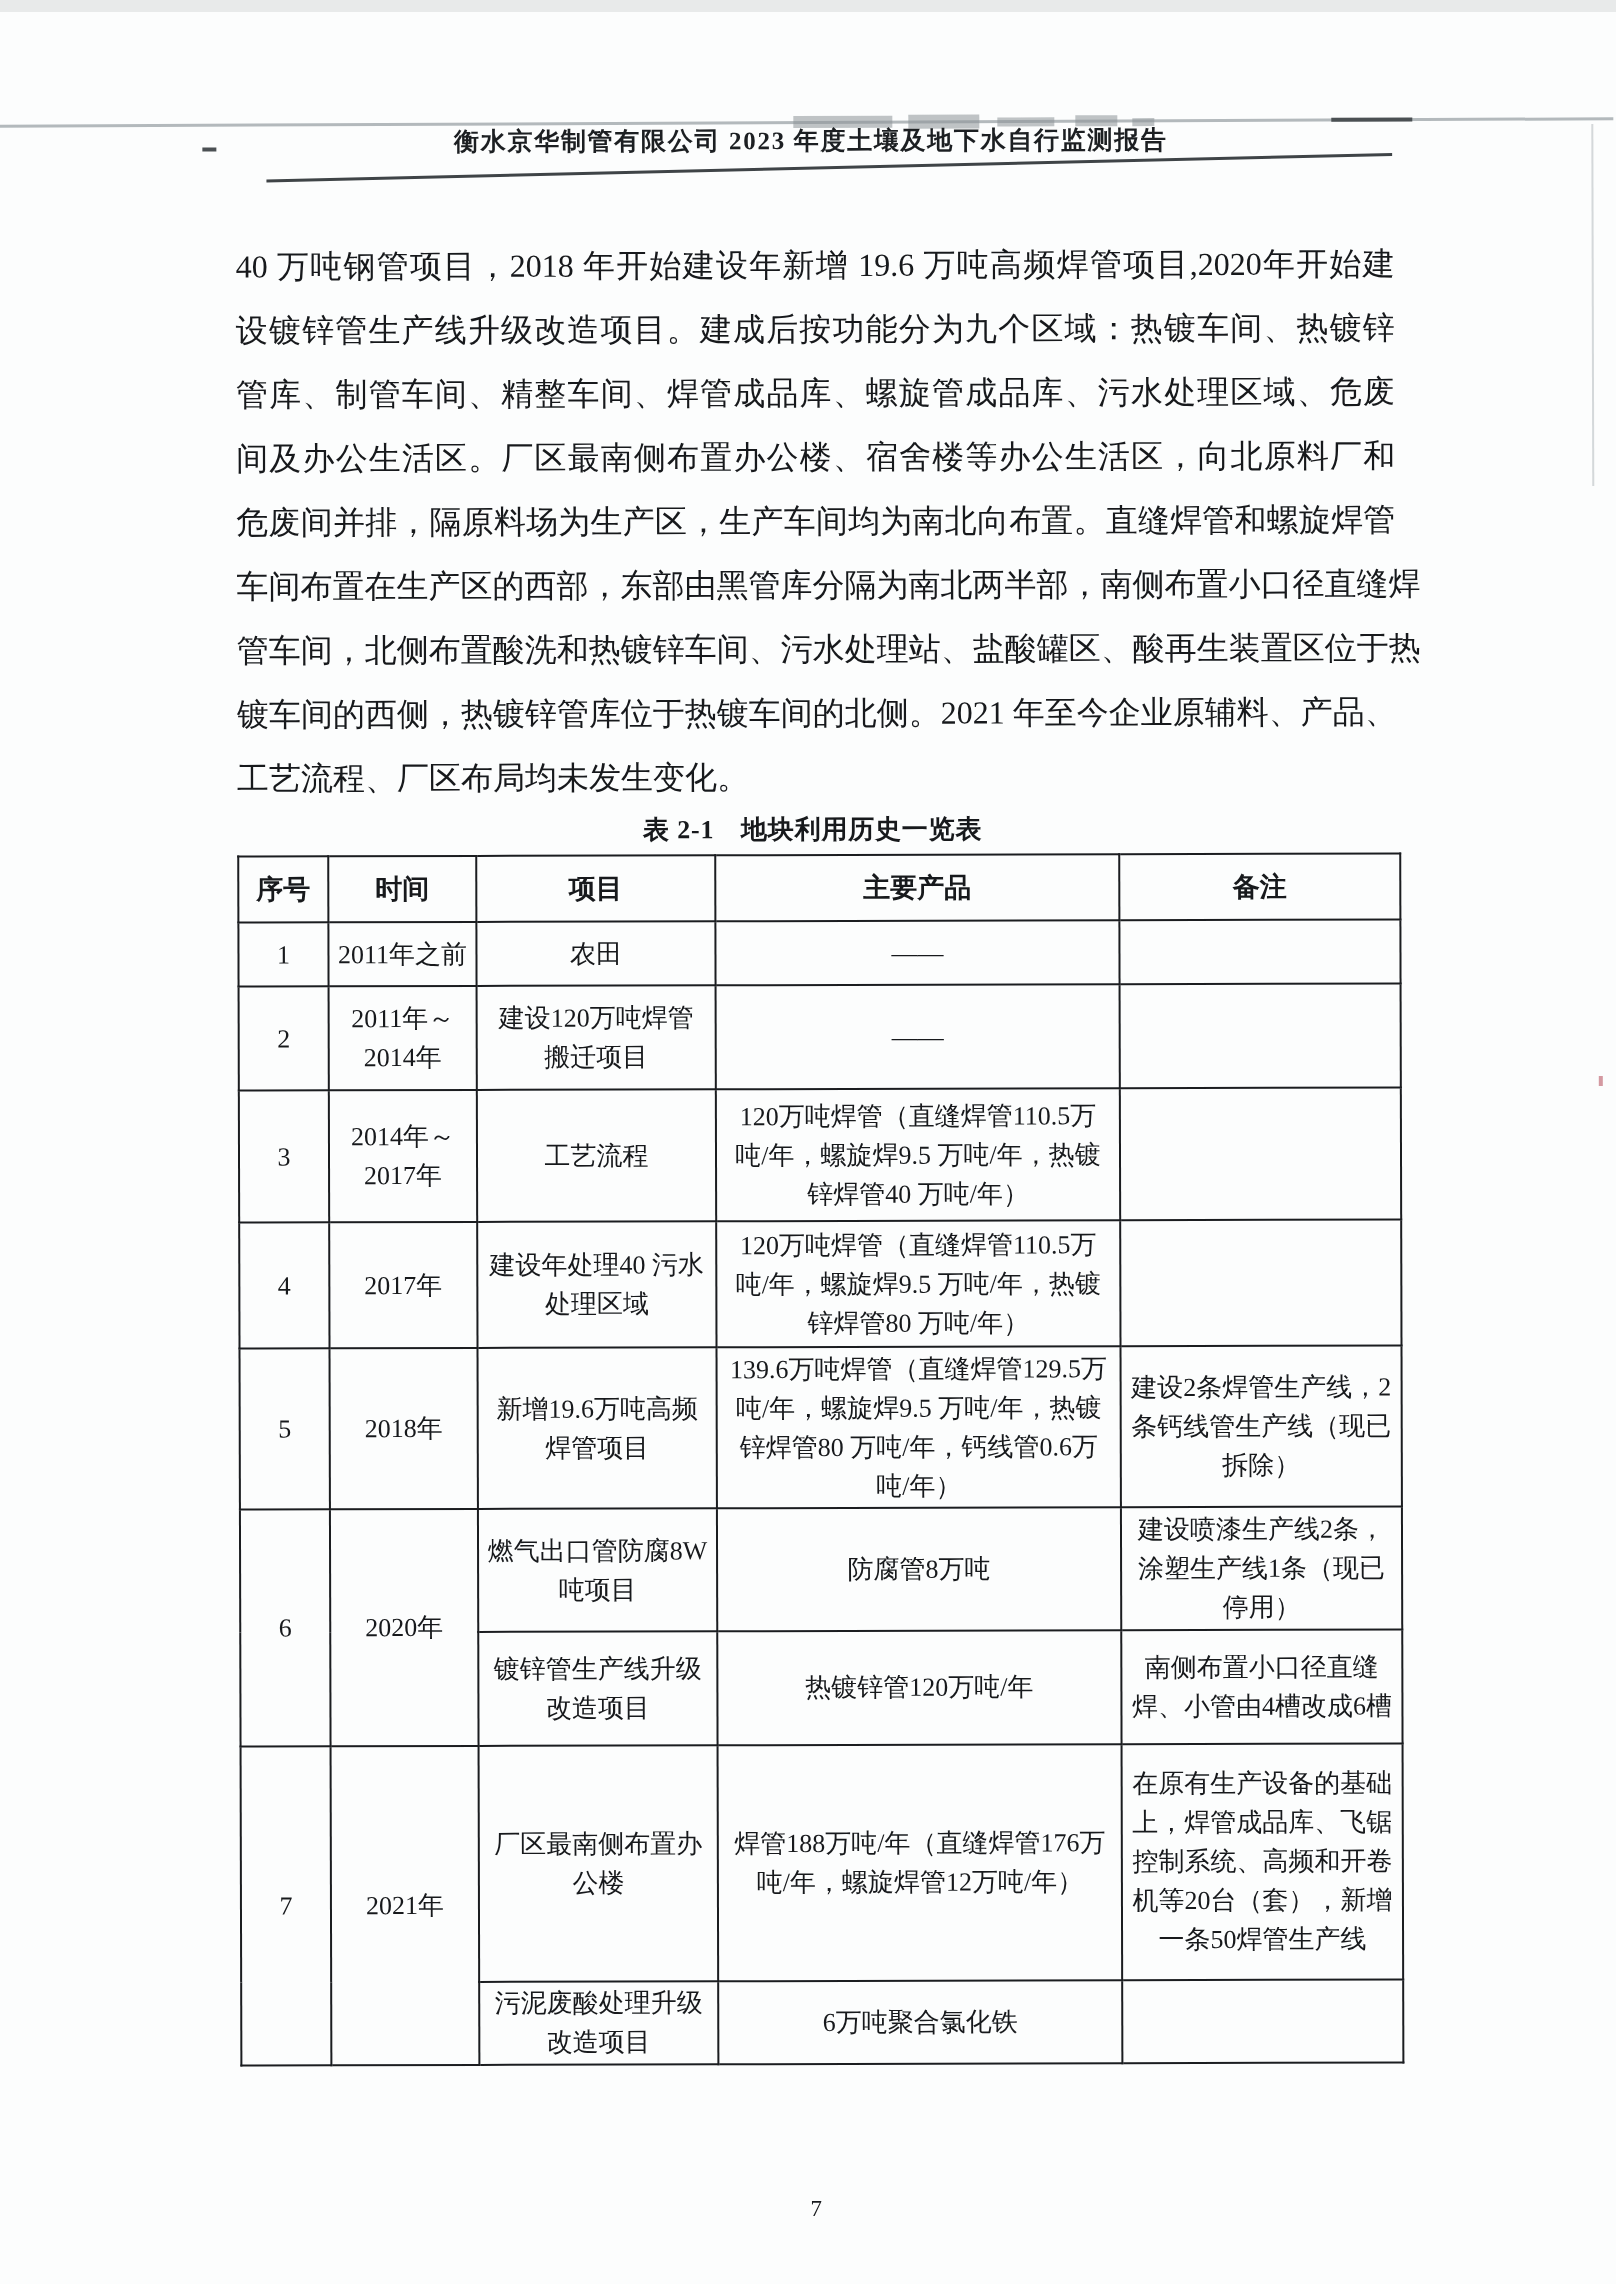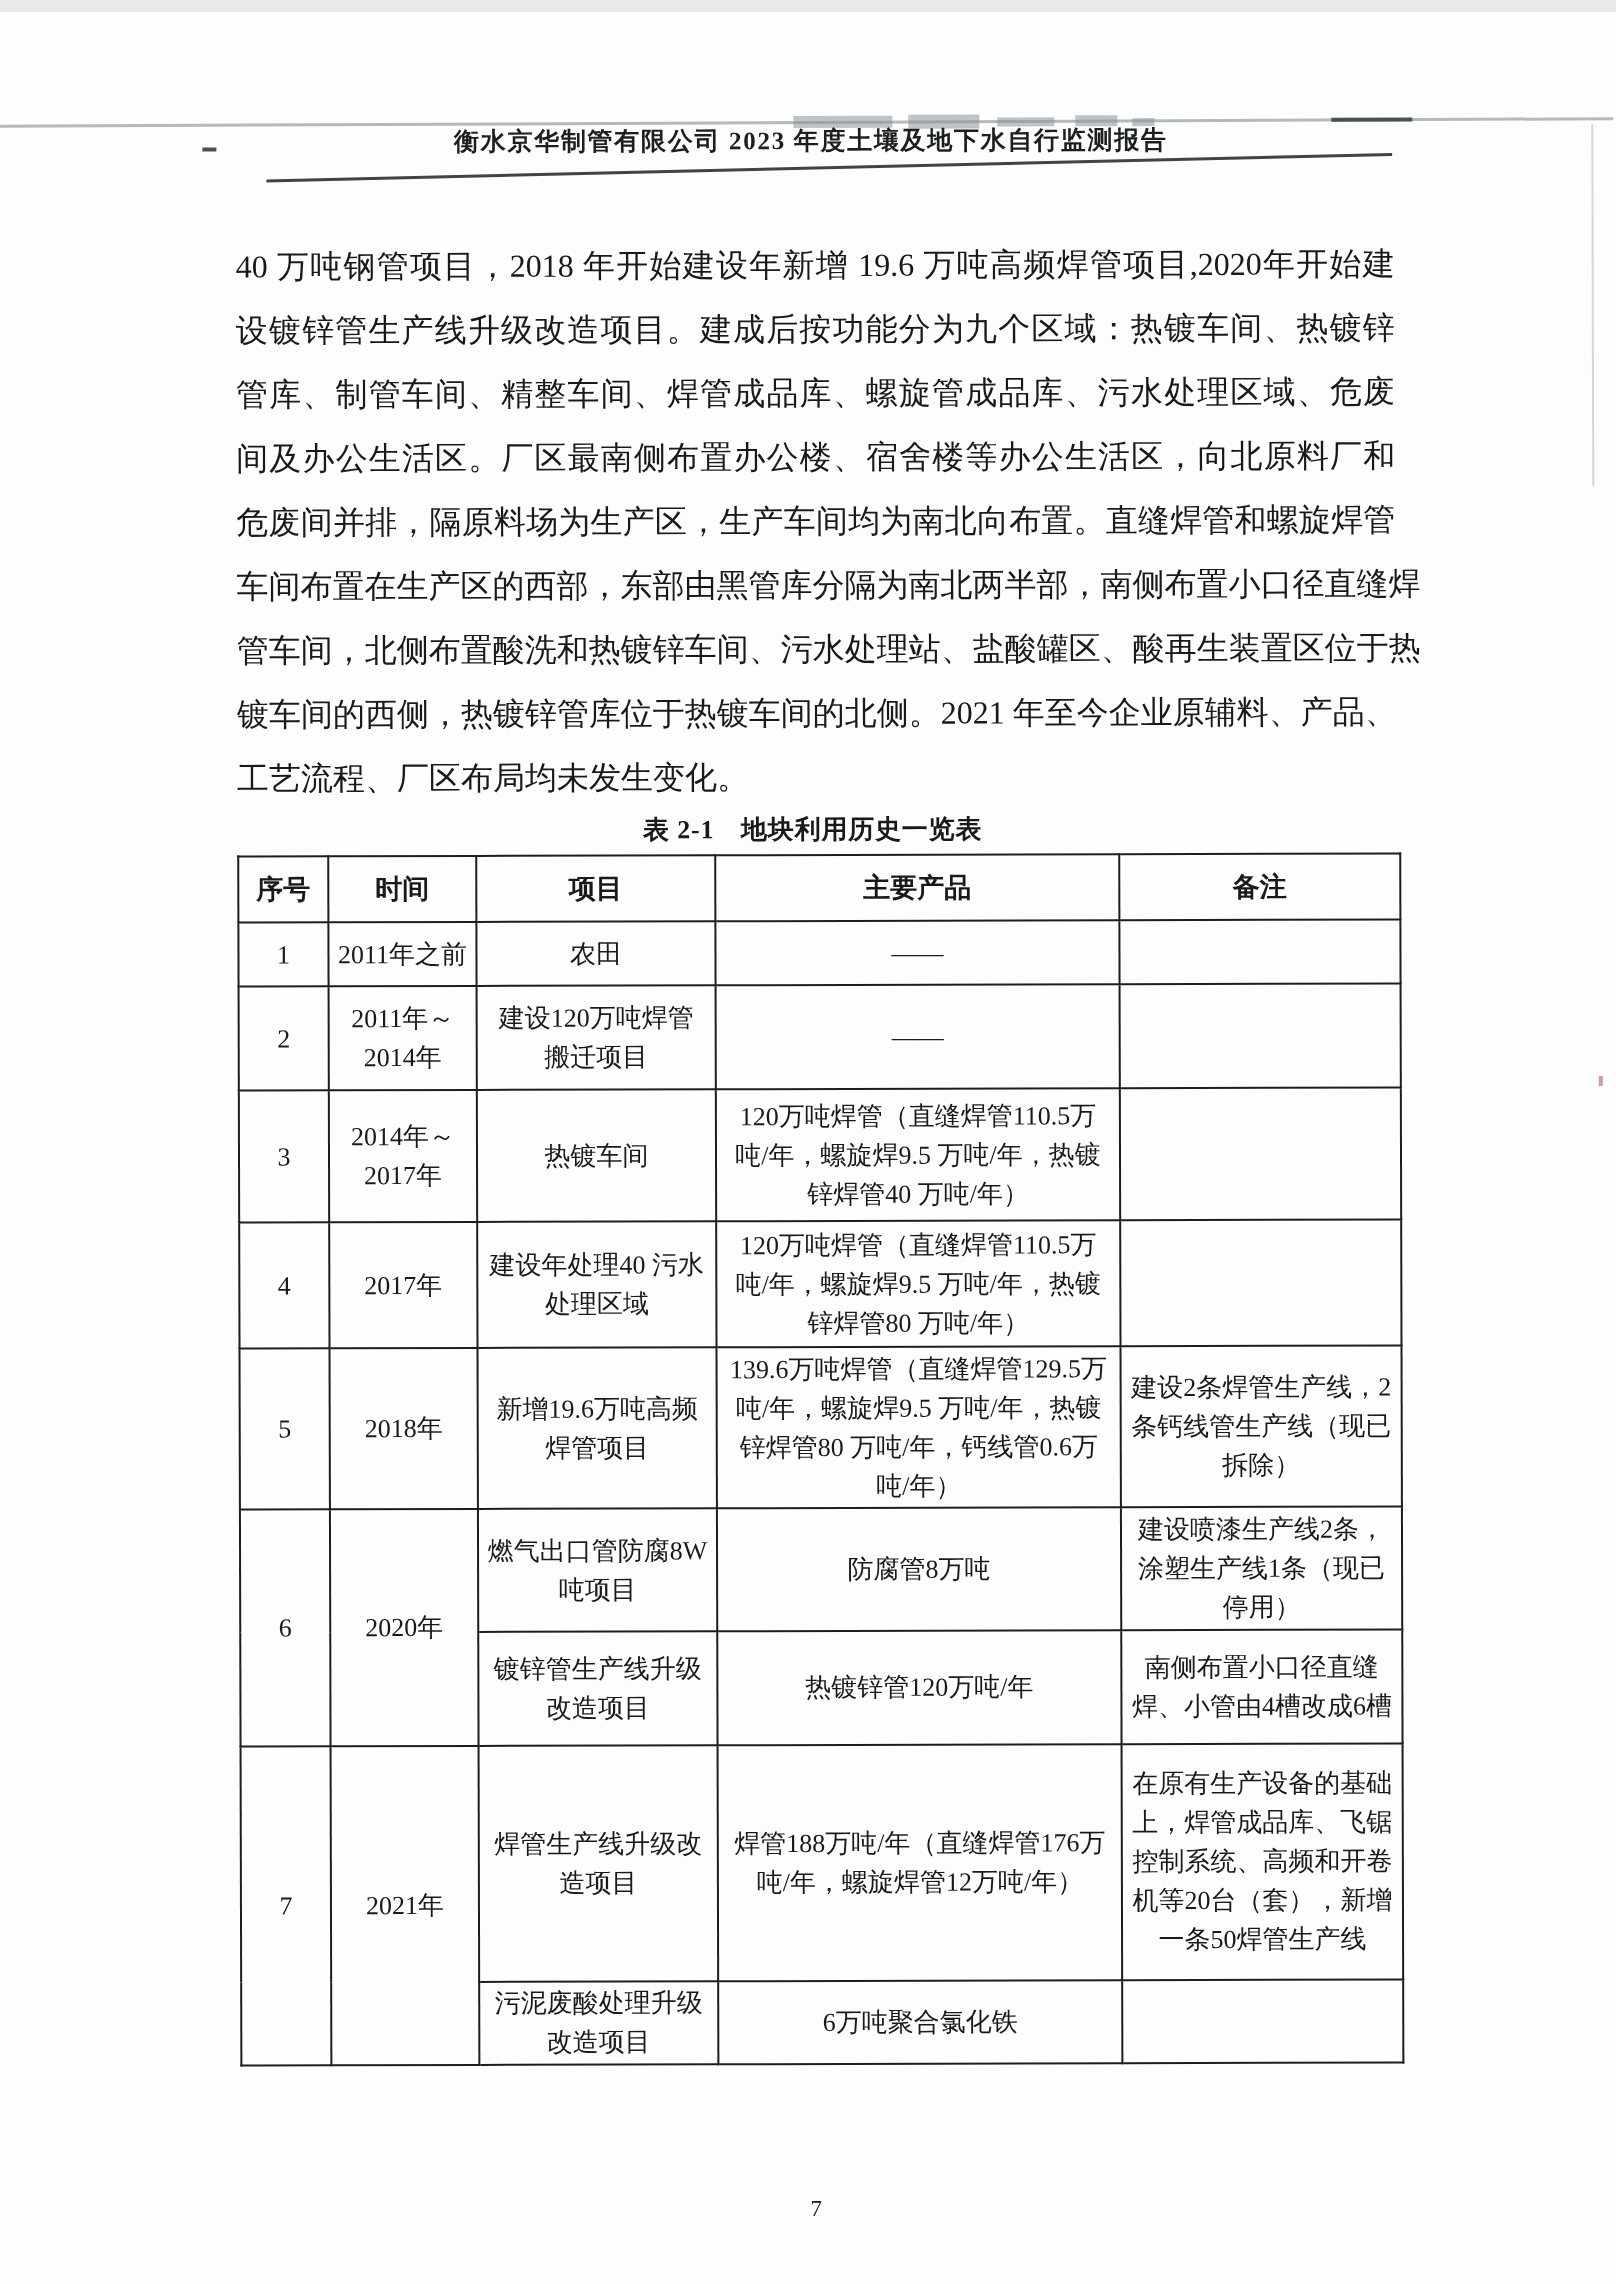--- a/index.html
+++ b/index.html
@@ -143,21 +143,21 @@
             <td class="time" rowspan="1">2011年～
 2014年</td>
             <td>建设120万吨焊管搬迁项目</td>
             <td>——</td>
             <td></td>
           </tr>
           <tr style="height: 132px;">
             <td rowspan="1">3</td>
             <td class="time" rowspan="1">2014年～
 2017年</td>
-            <td>热镀车间</td>
+            <td>工艺流程</td>
             <td>120万吨焊管（直缝焊管110.5万吨/年，螺旋焊9.5 万吨/年，热镀锌焊管40 万吨/年）</td>
             <td></td>
           </tr>
           <tr style="height: 126px;">
             <td rowspan="1">4</td>
             <td class="time" rowspan="1">2017年</td>
             <td>建设年处理40 污水处理区域</td>
             <td>120万吨焊管（直缝焊管110.5万吨/年，螺旋焊9.5 万吨/年，热镀锌焊管80 万吨/年）</td>
             <td></td>
           </tr>
@@ -176,21 +176,21 @@
             <td>建设喷漆生产线2条，涂塑生产线1条（现已停用）</td>
           </tr>
           <tr style="height: 114px;">
             <td>镀锌管生产线升级改造项目</td>
             <td>热镀锌管120万吨/年</td>
             <td>南侧布置小口径直缝焊、小管由4槽改成6槽</td>
           </tr>
           <tr style="height: 236px;">
             <td rowspan="2">7</td>
             <td class="time" rowspan="2">2021年</td>
-            <td>焊管生产线升级改造项目</td>
+            <td>厂区最南侧布置办公楼</td>
             <td>焊管188万吨/年（直缝焊管176万吨/年，螺旋焊管12万吨/年）</td>
             <td>在原有生产设备的基础上，焊管成品库、飞锯控制系统、高频和开卷机等20台（套），新增一条50焊管生产线</td>
           </tr>
           <tr style="height: 83px;">
             <td>污泥废酸处理升级改造项目</td>
             <td>6万吨聚合氯化铁</td>
             <td></td>
           </tr>
         </tbody>
     </table>

